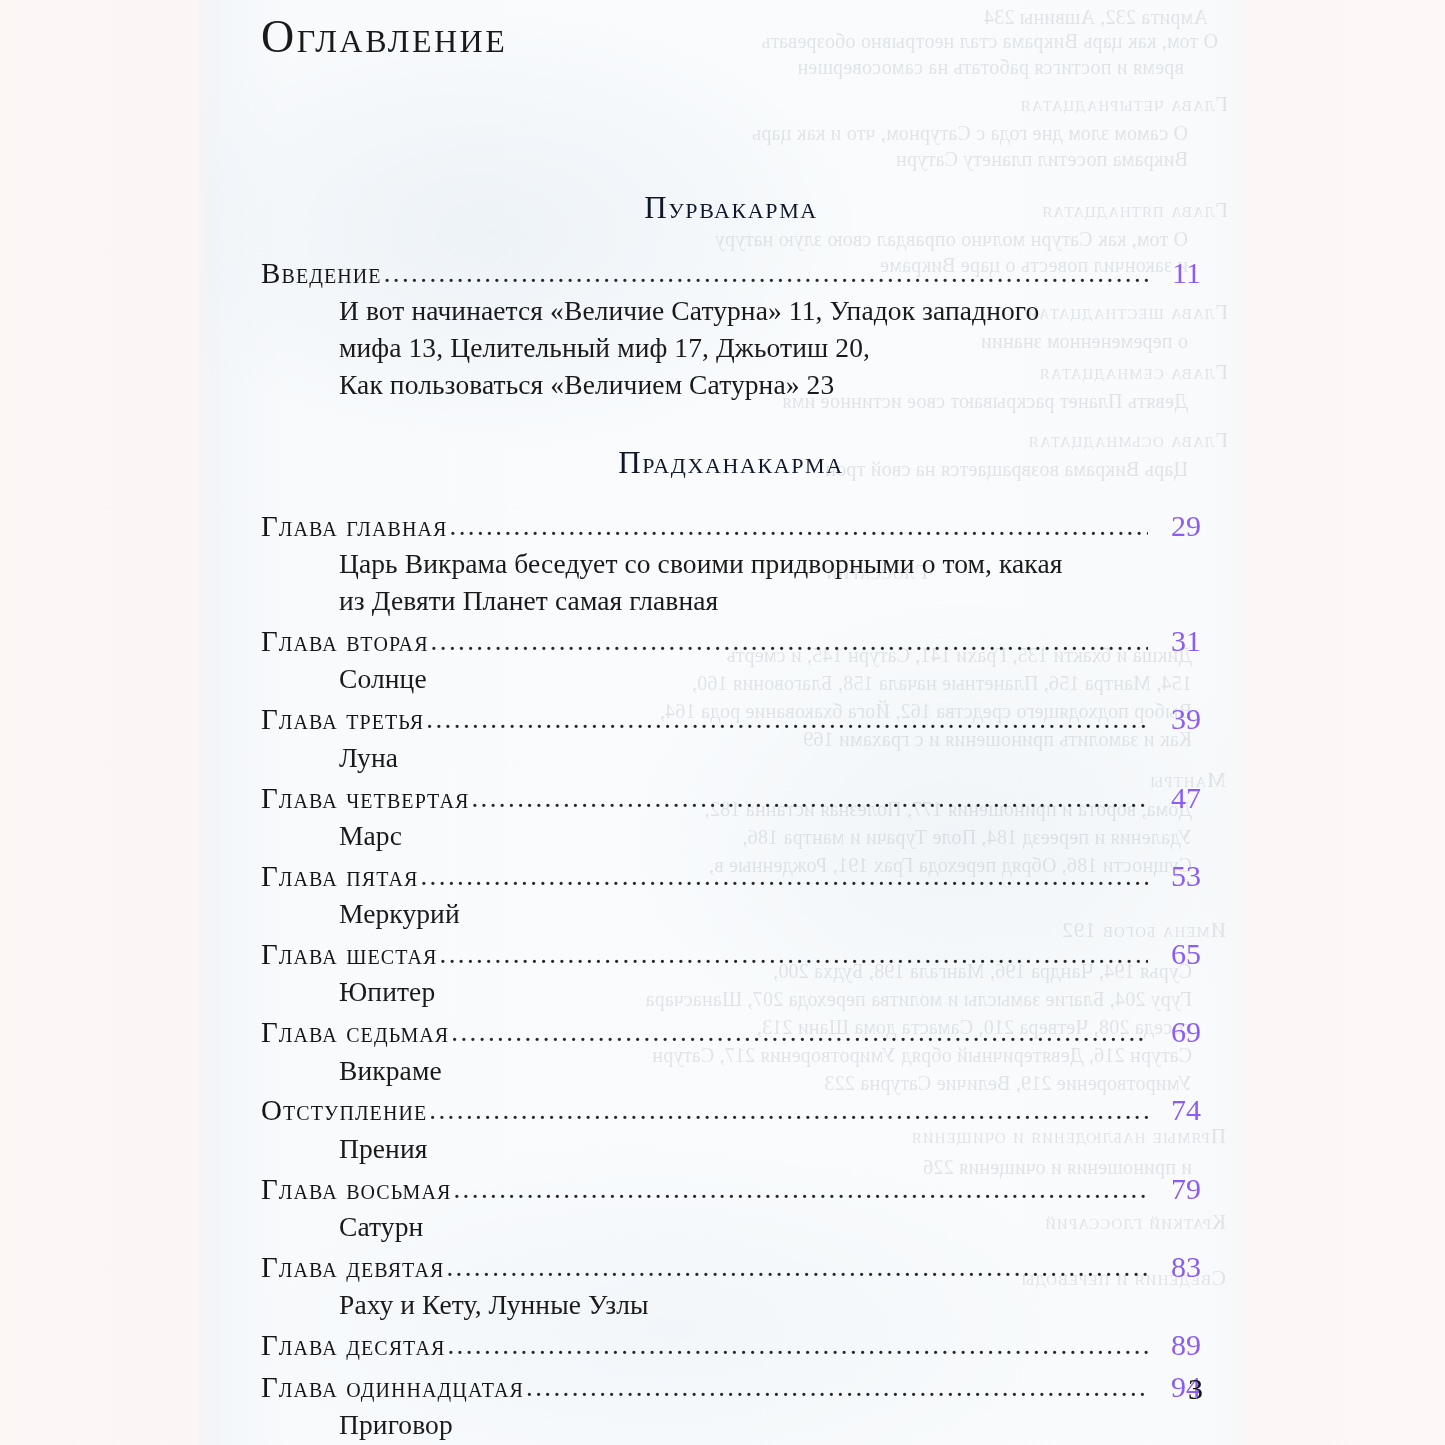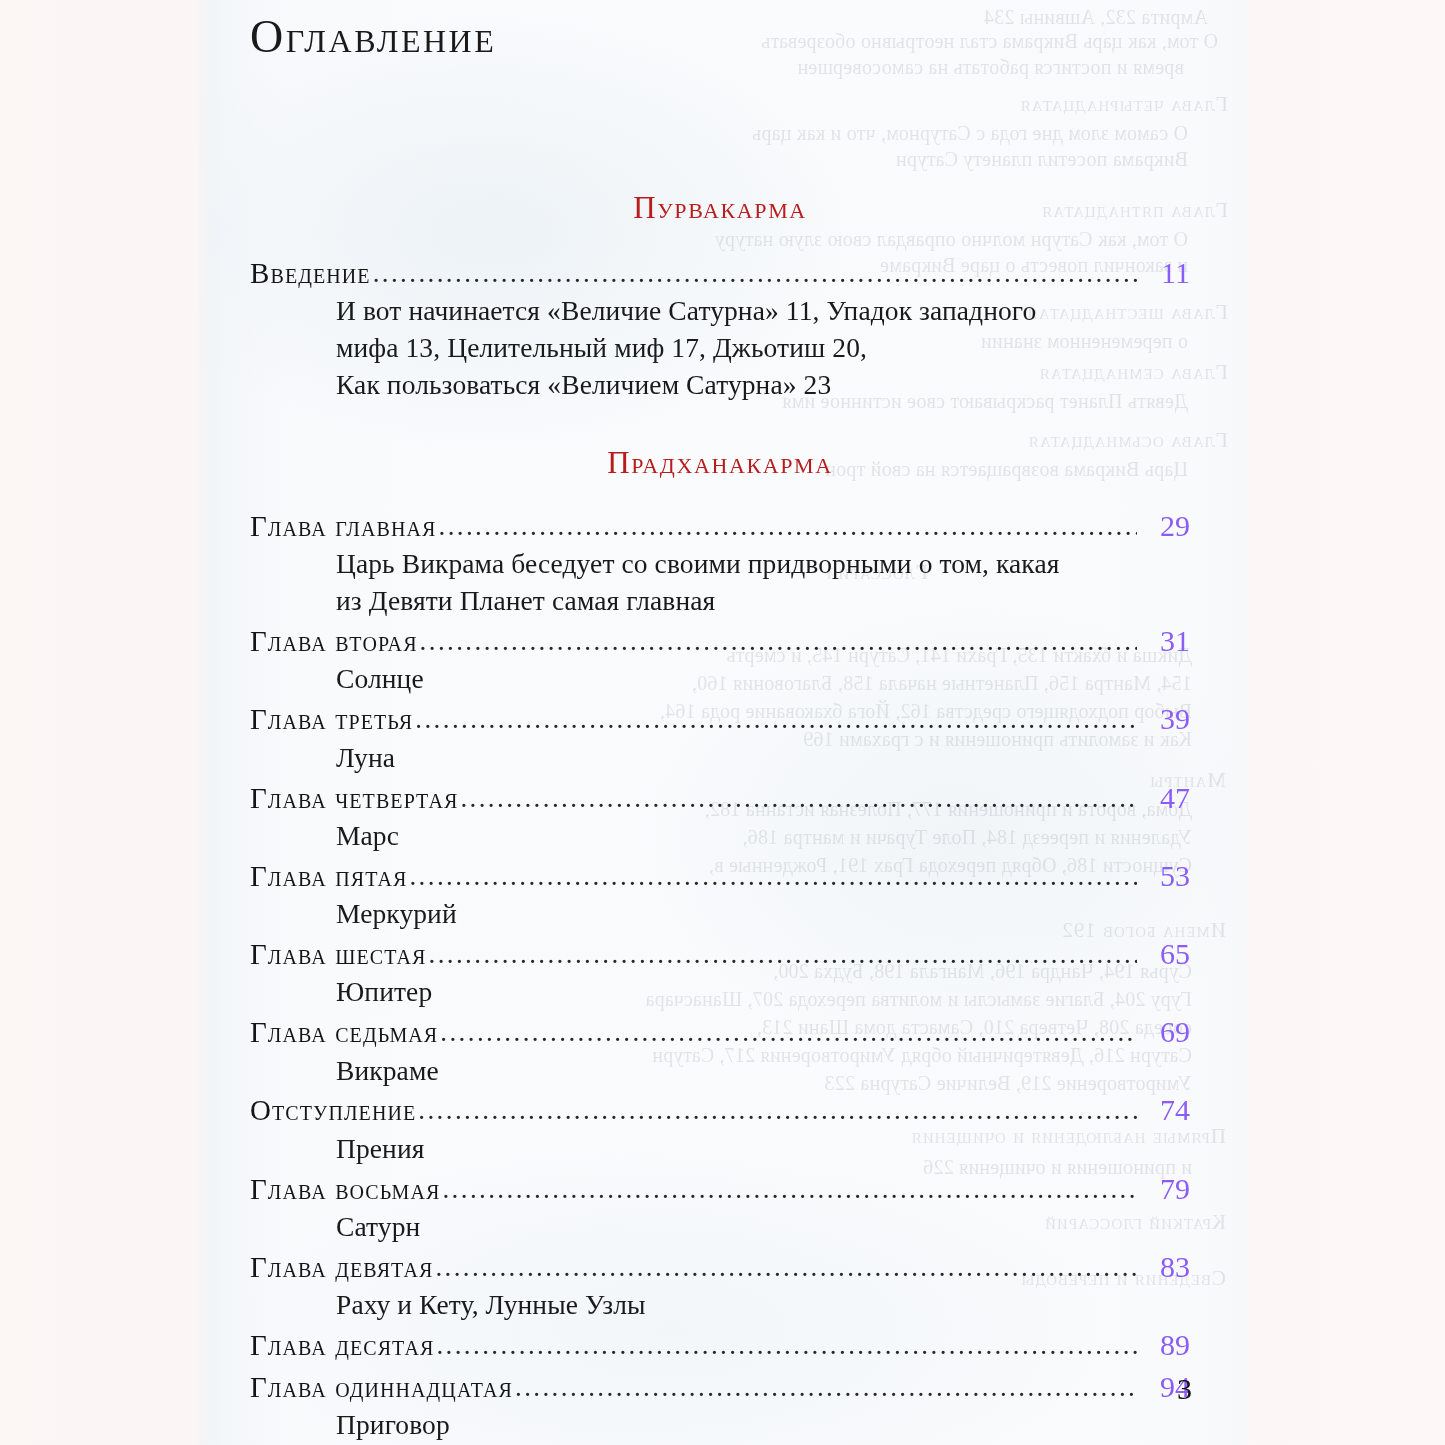--- a/index.html
+++ b/index.html
@@ -85,21 +85,21 @@
     white-space: nowrap;
     font-size: 21px;
     letter-spacing: 0.2px;
   }
   .bl.cap { font-variant: small-caps; letter-spacing: 1px; }
   .bl.ind { font-size: 20px; }
 
   
   #content {
     position: absolute;
-    left: 0;
+    left: 11px;
     top: 0;
     width: 1428px;
     height: 1445px;
     z-index: 4;
     color: #171717;
     text-decoration: underline;
   }
 
   #toc-title {
     position: absolute;
@@ -113,21 +113,21 @@
   }
 
   .part-heading {
     position: absolute;
     left: 250px;
     width: 940px;
     text-align: center;
     font-size: 31px;
     font-variant: small-caps;
     letter-spacing: 1.6px;
-    color: #b91c1c;
+    color: #0f172a;
   }
 
   .toc-list {
     position: absolute;
     left: 250px;
     width: 940px;
   }
 
   .entry { margin: 0; }
 
@@ -164,21 +164,21 @@
   }
 
   .sub {
     margin-left: 78px;
     font-size: 27.5px;
     line-height: 1.34;
     color: #1a1a1a;
     letter-spacing: 0.1px;
     max-width: 800px;
   }
-  .sub div { white-space: nowrap; margin-left: 8px; }
+  .sub div { white-space: nowrap; }
 
   .spacer-intro { height: 26px; }
 
   #folio {
     position: absolute;
     left: 1140px;
     top: 1372px;
     width: 52px;
     text-align: right;
     font-size: 30px;

